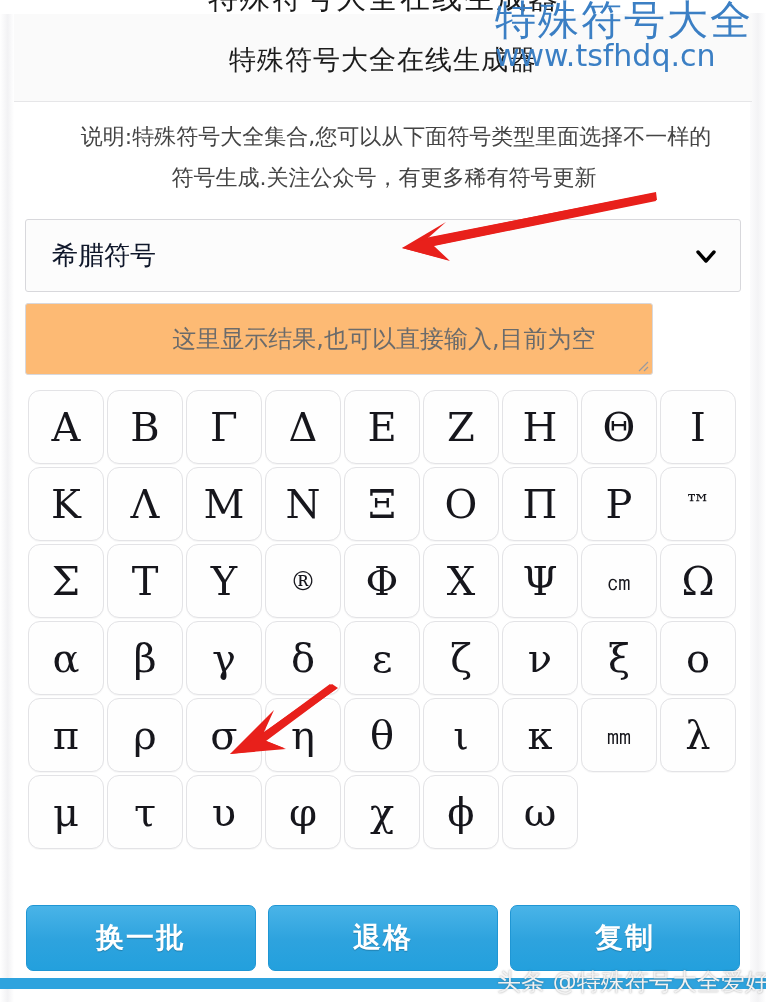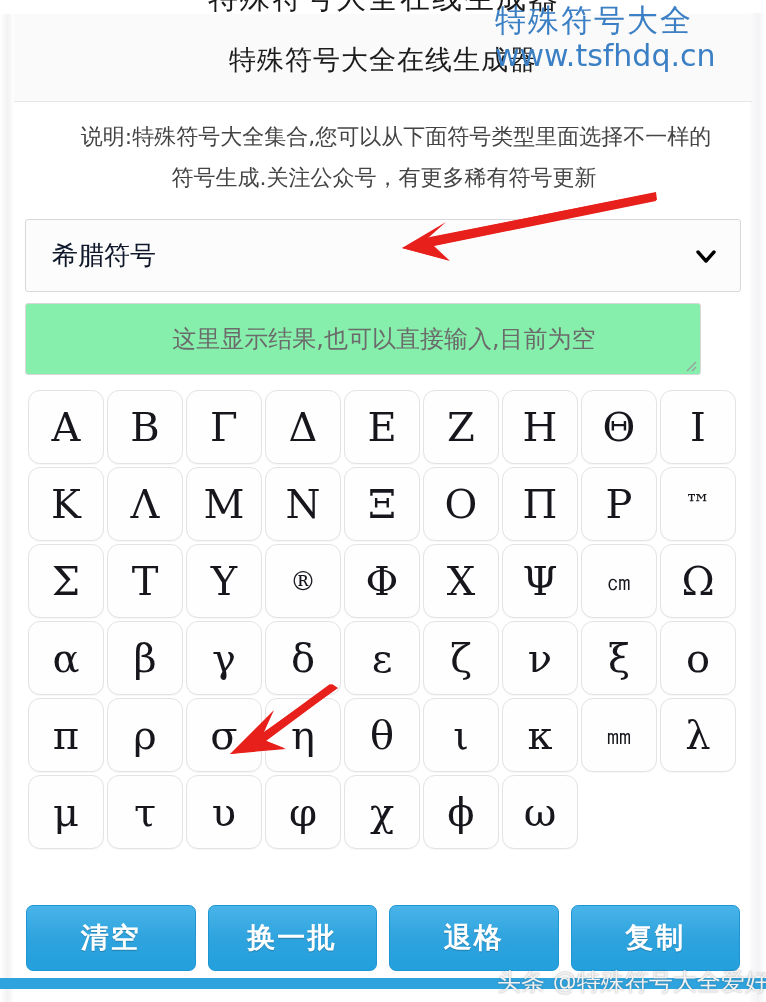--- a/index.html
+++ b/index.html
@@ -112,22 +112,22 @@
   .select-chevron {
     position: absolute;
     right: 22px; top: 24px;
     width: 24px; height: 24px;
   }
 
   
   .ta-wrap {
     position: absolute;
     left: 25px; top: 303px;
-    width: 676px; height: 72px;
-    background: #86efac;
+    width: 628px; height: 72px;
+    background: #fdba74;
     border: 1px solid #d8d8dc;
     border-radius: 3px;
     box-sizing: border-box;
   }
   .ta-placeholder {
     position: absolute;
     left: 0; top: 0;
     width: 716px; height: 70px;
     line-height: 70px;
     text-align: center;
@@ -205,21 +205,21 @@
   
   .wm-top {
     position: absolute;
     left: 495px; top: 2px;
     width: 268px;
     color: #3b7fc4;
     font-family: "DejaVu Sans", "Liberation Sans", sans-serif;
     pointer-events: none;
   }
   .wm-top-1 {
-    font-size: 31px;
+    font-size: 41px;
     letter-spacing: 2px;
     line-height: 36px;
     white-space: nowrap;
   }
   .wm-top-2 {
     font-size: 30px;
     line-height: 36px;
     margin-top: 0;
     white-space: nowrap;
     color: #3b7fc4;
@@ -340,21 +340,20 @@
         <div class="key">τ</div>
         <div class="key">υ</div>
         <div class="key">φ</div>
         <div class="key">χ</div>
         <div class="key">ϕ</div>
         <div class="key">ω</div>
       </div>
     </div>
 
   <div class="btn-bar" id="btn-bar">
-      <div class="btn">清空</div>
       <div class="btn">换一批</div>
       <div class="btn">退格</div>
       <div class="btn">复制</div>
     </div>
   <div class="btn-strip"></div>
 
   <div class="wm-top">
     <div class="wm-top-1">特殊符号大全</div>
     <div class="wm-top-2">www.tsfhdq.cn</div>
   </div>

